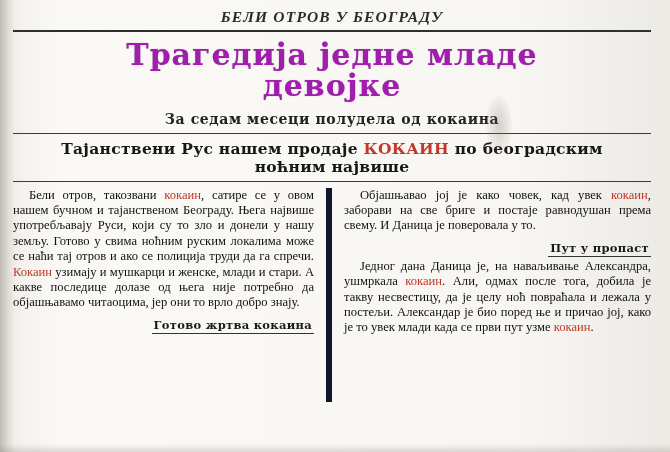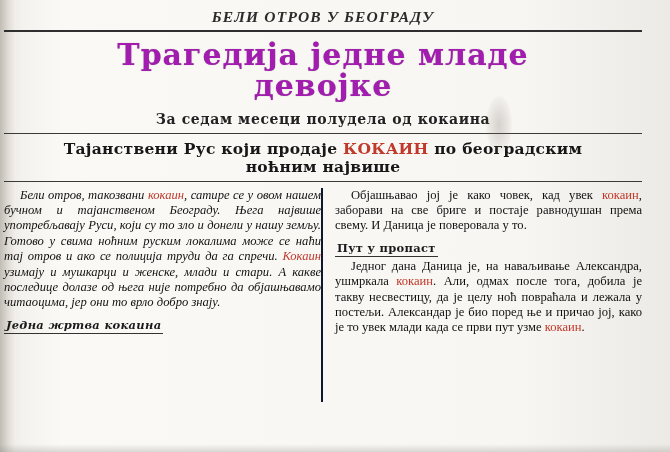--- a/index.html
+++ b/index.html
@@ -29,21 +29,21 @@
   }
   .scan-edge-left {
     position: absolute;
     left: 0; top: 0;
     width: 14px; height: 452px;
     background: linear-gradient(90deg, #b9b5ae, #dedad3 60%, #eeebe6);
     opacity: .85;
   }
   .content {
     position: absolute;
-    left: 4px;
+    left: 13px;
     top: 6px;
     width: 638px;
     height: 440px;
   }
   .running-head {
     text-align: center;
     font-family: "Liberation Serif", serif;
     font-size: 15.5px;
     letter-spacing: 1.2px;
     color: #2b2b2b;
@@ -108,32 +108,32 @@
   .col {
     width: 50%;
     box-sizing: border-box;
     font-family: "Liberation Serif", serif;
     font-size: 12.6px;
     line-height: 1.22;
     color: #111;
     text-align: justify;
   }
   .col.left {
-    border-right: 2px solid #0f172a;
-    font-style: italic;
+    padding-right: 12px;
+    border-right: 6px solid #0f172a;
   }
   .col.right {
     padding-left: 12px;
   }
   .col p {
     margin: 0;
     text-indent: 16px;
   }
   .sub-sec {
-    text-align: left;
+    text-align: right;
     font-family: "DejaVu Serif", serif;
     font-weight: bold;
     font-size: 11.5px;
     letter-spacing: .3px;
     margin: 7px 0 2px 0;
     color: #1a1a1a;
   }
   .sub-sec .ln {
     display: inline-block;
     border-bottom: 1px solid #333;
@@ -170,30 +170,30 @@
 
     <div class="headline">
       <span>Трагедија једне младе</span>
       <span class="l2">девојке</span>
     </div>
 
     <div class="subhead">За седам месеци полудела од кокаина</div>
     <hr class="rule thin">
 
     <div class="deck">
-      <span><span>Тајанствени Рус који продаје </span></span><span class="hl">КОКАИН</span><span> по београдским</span>
+      <span><span>Тајанствени Рус нашем продаје </span></span><span class="hl">КОКАИН</span><span> по београдским</span>
       <div>ноћним највише</div>
     </div>
     <hr class="rule thin">
 
     <div class="columns">
 
       <div class="col left">
         <p><span>Бели отров, такозвани </span><span class="hl-body">кокаин</span><span>, сатире се у овом нашем бучном и тајанственом Београду. Њега највише употребљавају Руси, који су то зло и донели у нашу земљу. Готово у свима ноћним руским локалима може се наћи тај отров и ако се полиција труди да га спречи. </span><span class="hl-body">Кокаин</span><span> узимају и мушкарци и женске, млади и стари. А какве последице долазе од њега није потребно да објашњавамо читаоцима, јер они то врло добро знају.</span></p>
-        <div class="sub-sec"><span class="ln">Једна жртва кокаина</span></div>
+        <div class="sub-sec"><span class="ln">Готово жртва кокаина</span></div>
       </div>
 
       <div class="col right">
         <p><span>Објашњавао јој је како човек, кад увек </span><span class="hl-body">кокаин</span><span>, заборави на све бриге и постаје равнодушан према свему. И Даница је поверовала у то.</span></p>
         <div class="sub-sec"><span class="ln">Пут у пропаст</span></div>
         <p><span>Једног дана Даница је, на наваљивање Александра, ушмркала </span><span class="hl-body">кокаин</span><span>. Али, одмах после тога, добила је такву несвестицу, да је целу ноћ повраћала и лежала у постељи. Александар је био поред ње и причао јој, како је то увек млади када се први пут узме </span><span class="hl-body">кокаин</span><span>.</span></p>
       </div>
 
     </div>
   </div>

